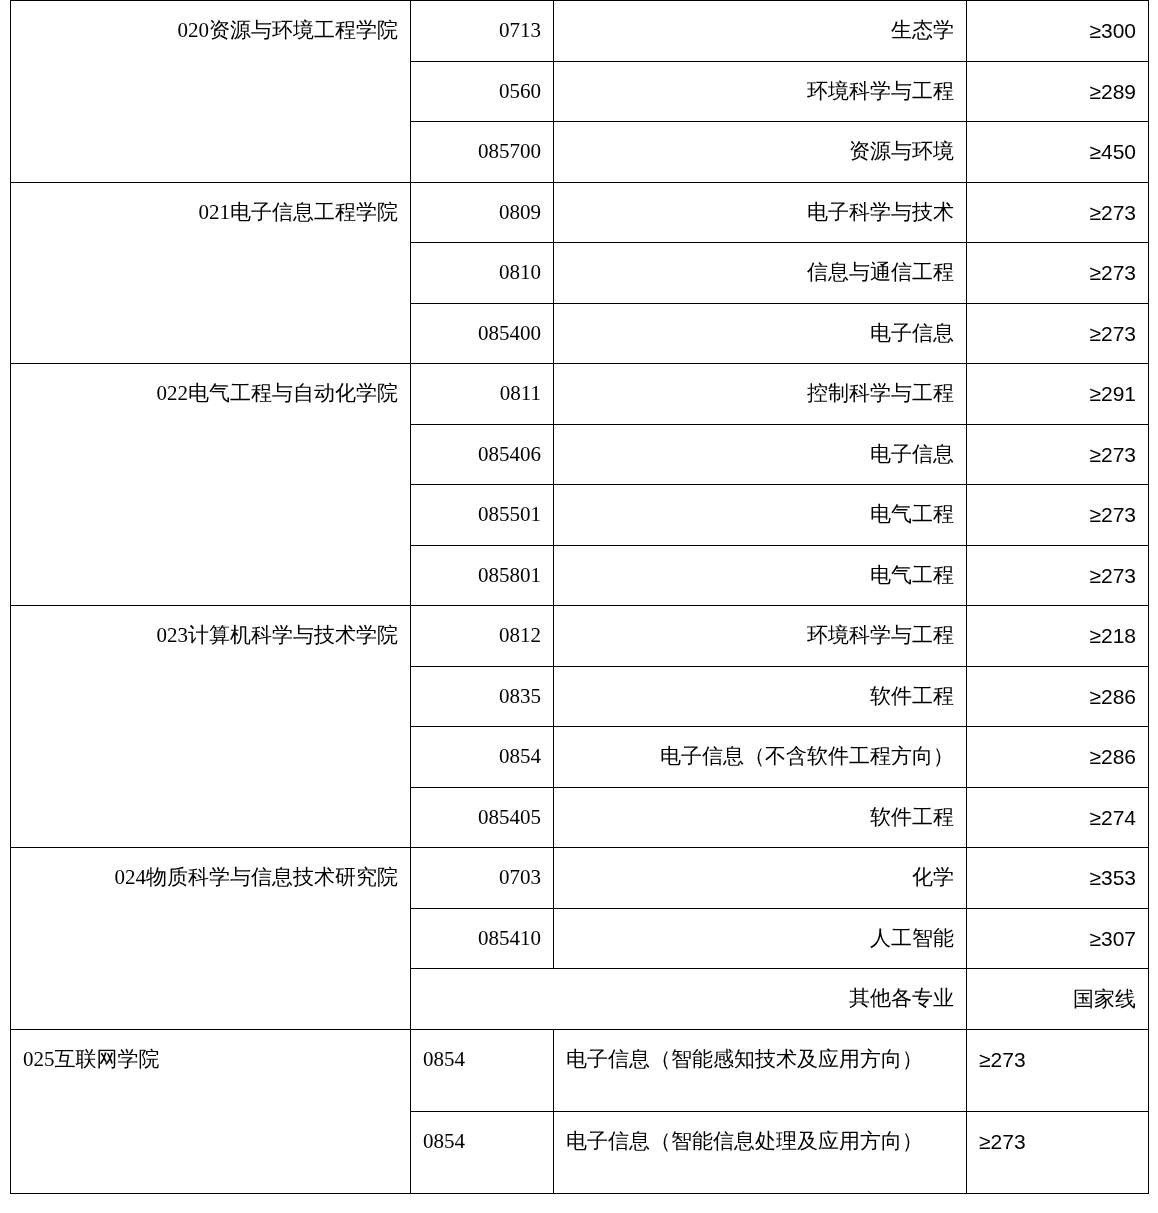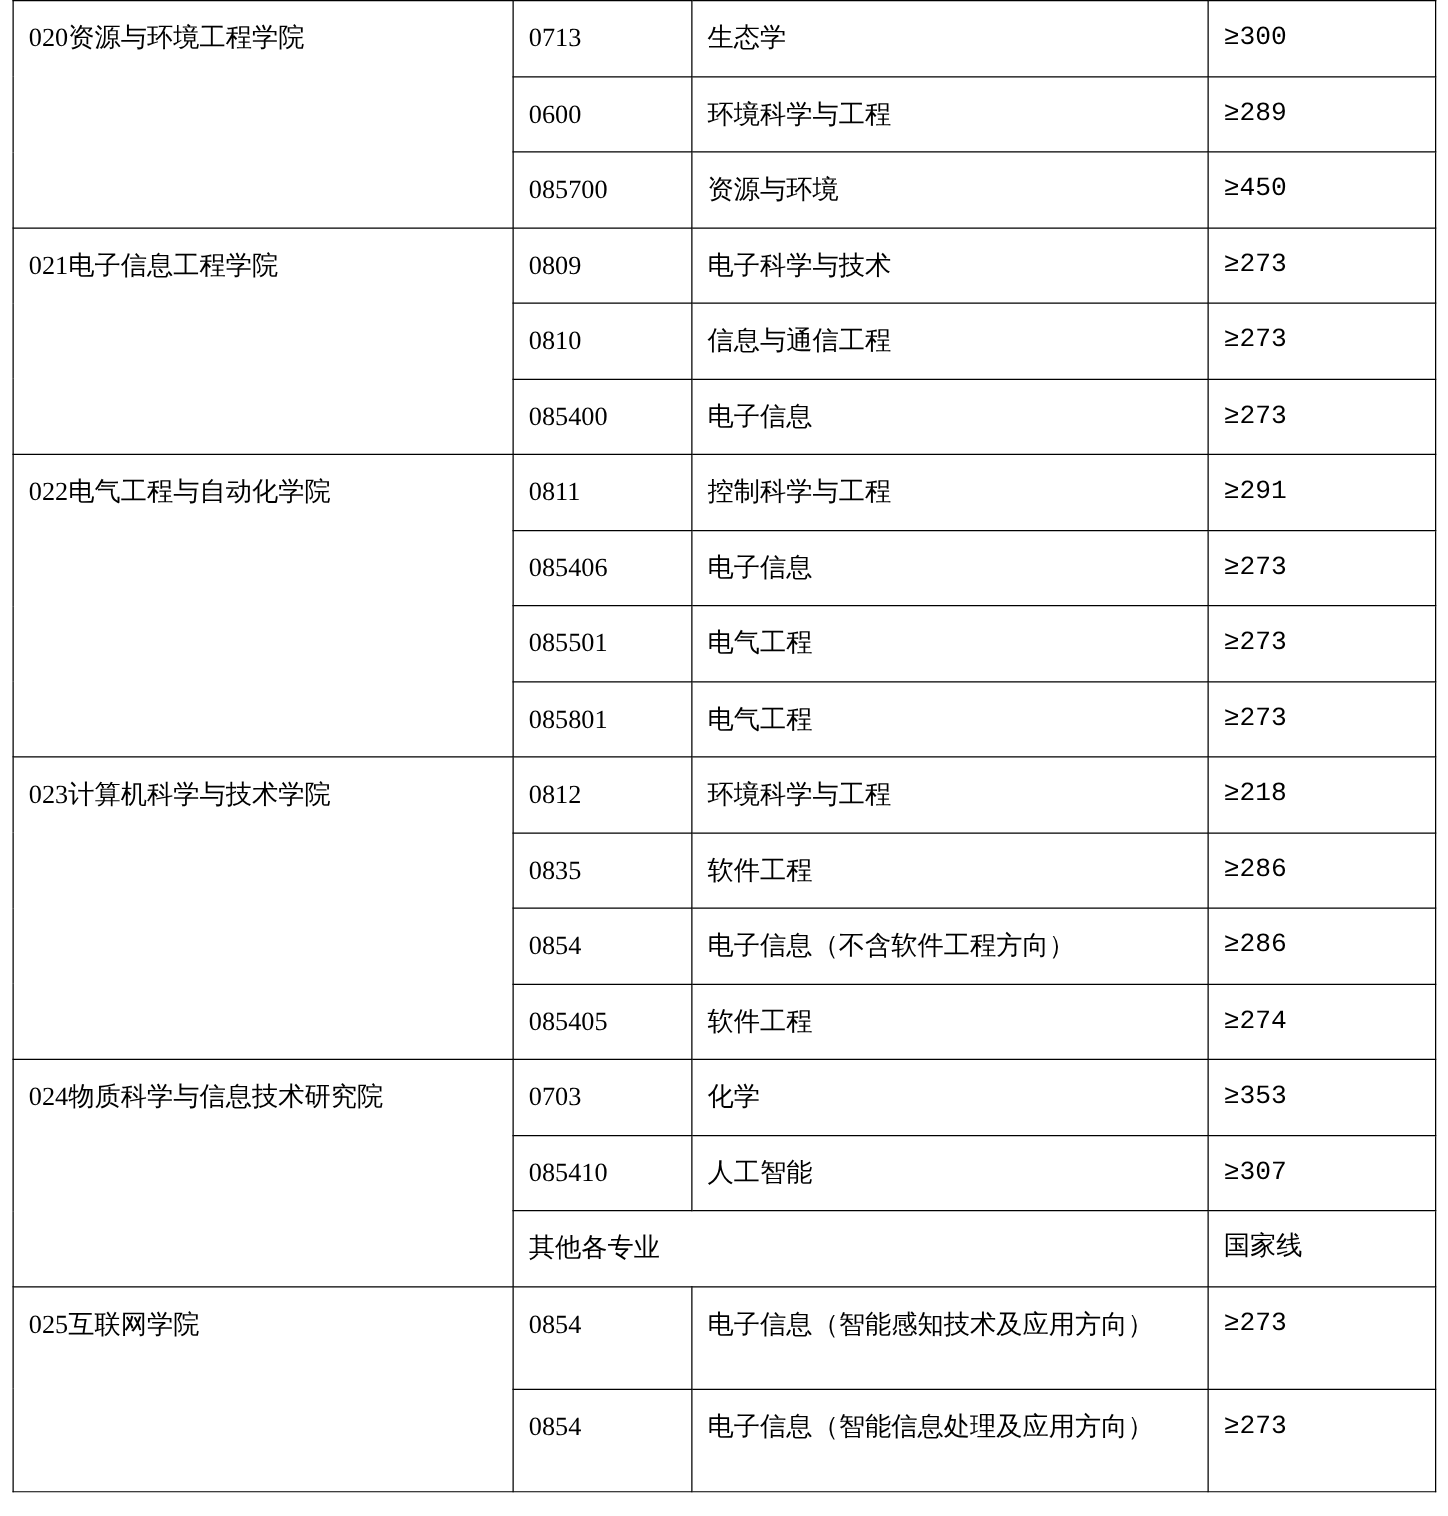--- a/index.html
+++ b/index.html
@@ -46,24 +46,24 @@
     width: 182px;
   }
   td.col-other-span {
     width: 556px;
   }
   .cell-text {
     display: block;
     word-break: break-all;
   }
   .score-cell {
-    font-family: Liberation Mono, monospace;
+    font-family: Liberation Sans, sans-serif;
   }
   
-  tr.r-std td { height: 60px; }
+  tr.r-std td { height: 60px; text-align: right; }
   tr.r-tall td { height: 82px; }
 </style>
 </head>
 <body>
 
 <div class="page">
   <table class="score-table">
     <tbody>
         <tr class="r-std">
           <td class="col-college" rowspan="3">
@@ -74,21 +74,21 @@
           </td>
           <td class="col-major">
             <span class="cell-text">生态学</span>
           </td>
           <td class="col-score score-cell">
             <span class="cell-text">≥300</span>
           </td>
         </tr>
         <tr class="r-std">
           <td class="col-code">
-            <span class="cell-text">0600</span>
+            <span class="cell-text">0560</span>
           </td>
           <td class="col-major">
             <span class="cell-text">环境科学与工程</span>
           </td>
           <td class="col-score score-cell">
             <span class="cell-text">≥289</span>
           </td>
         </tr>
         <tr class="r-std">
           <td class="col-code">

